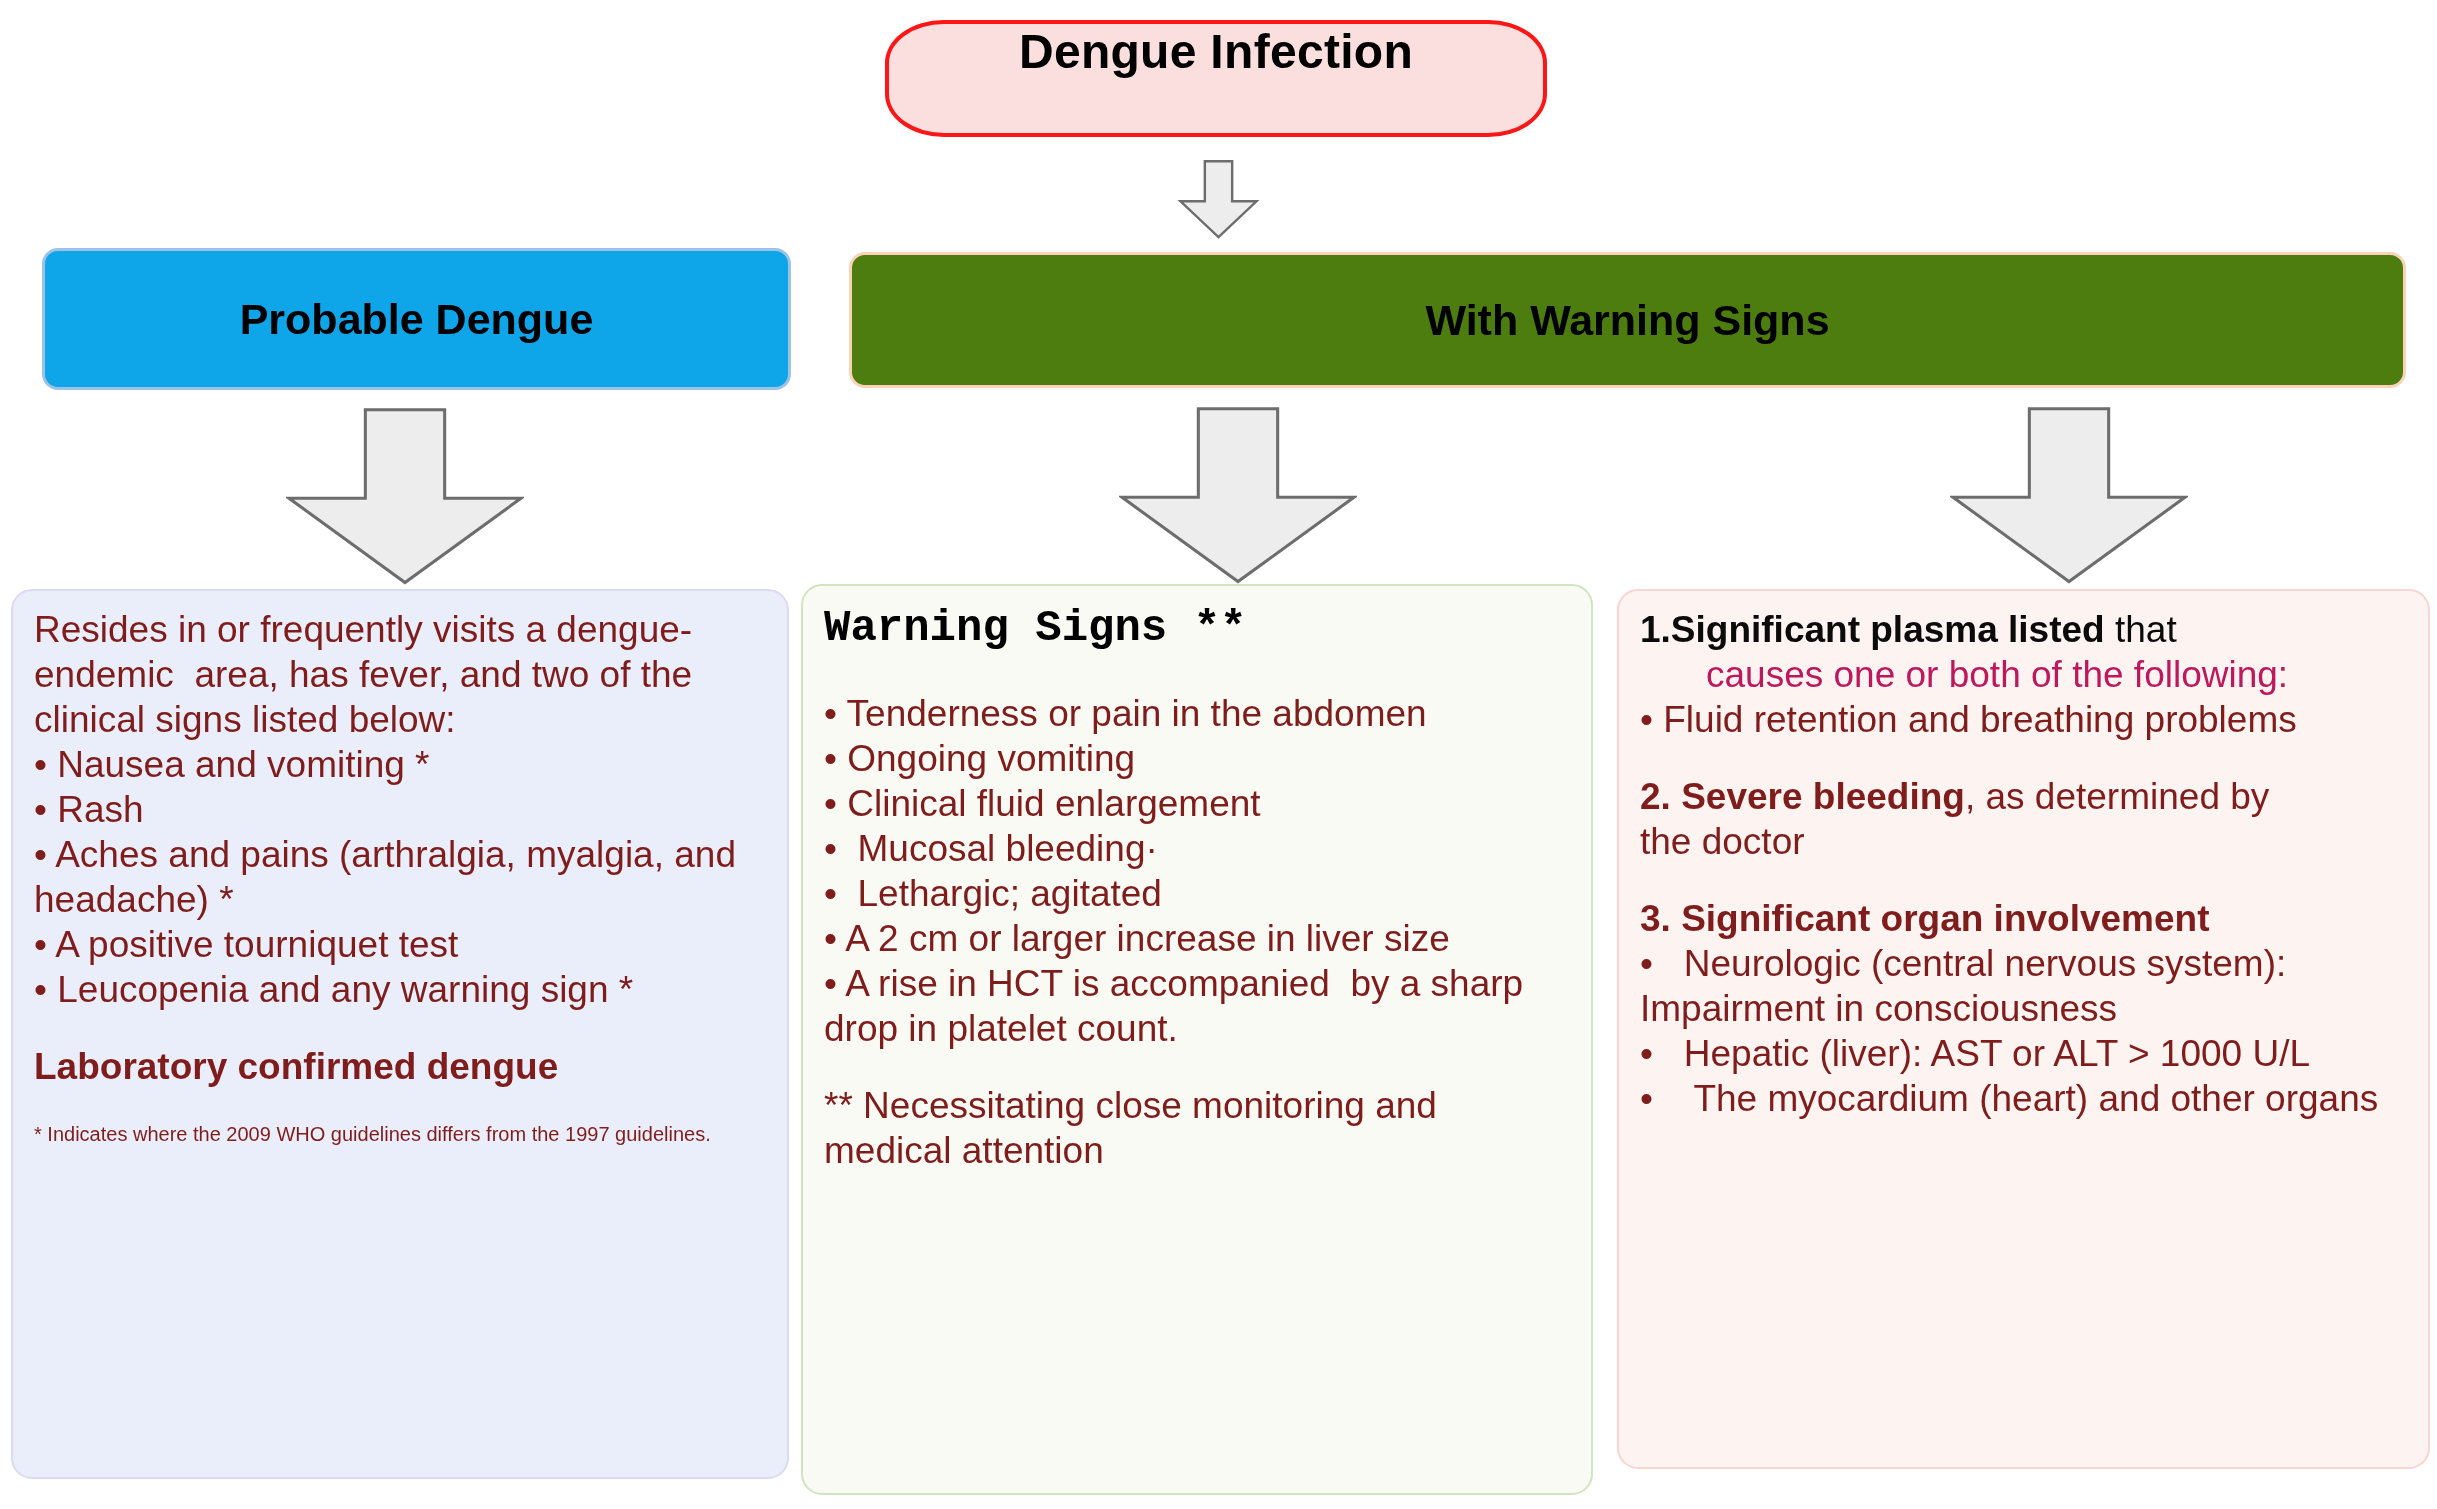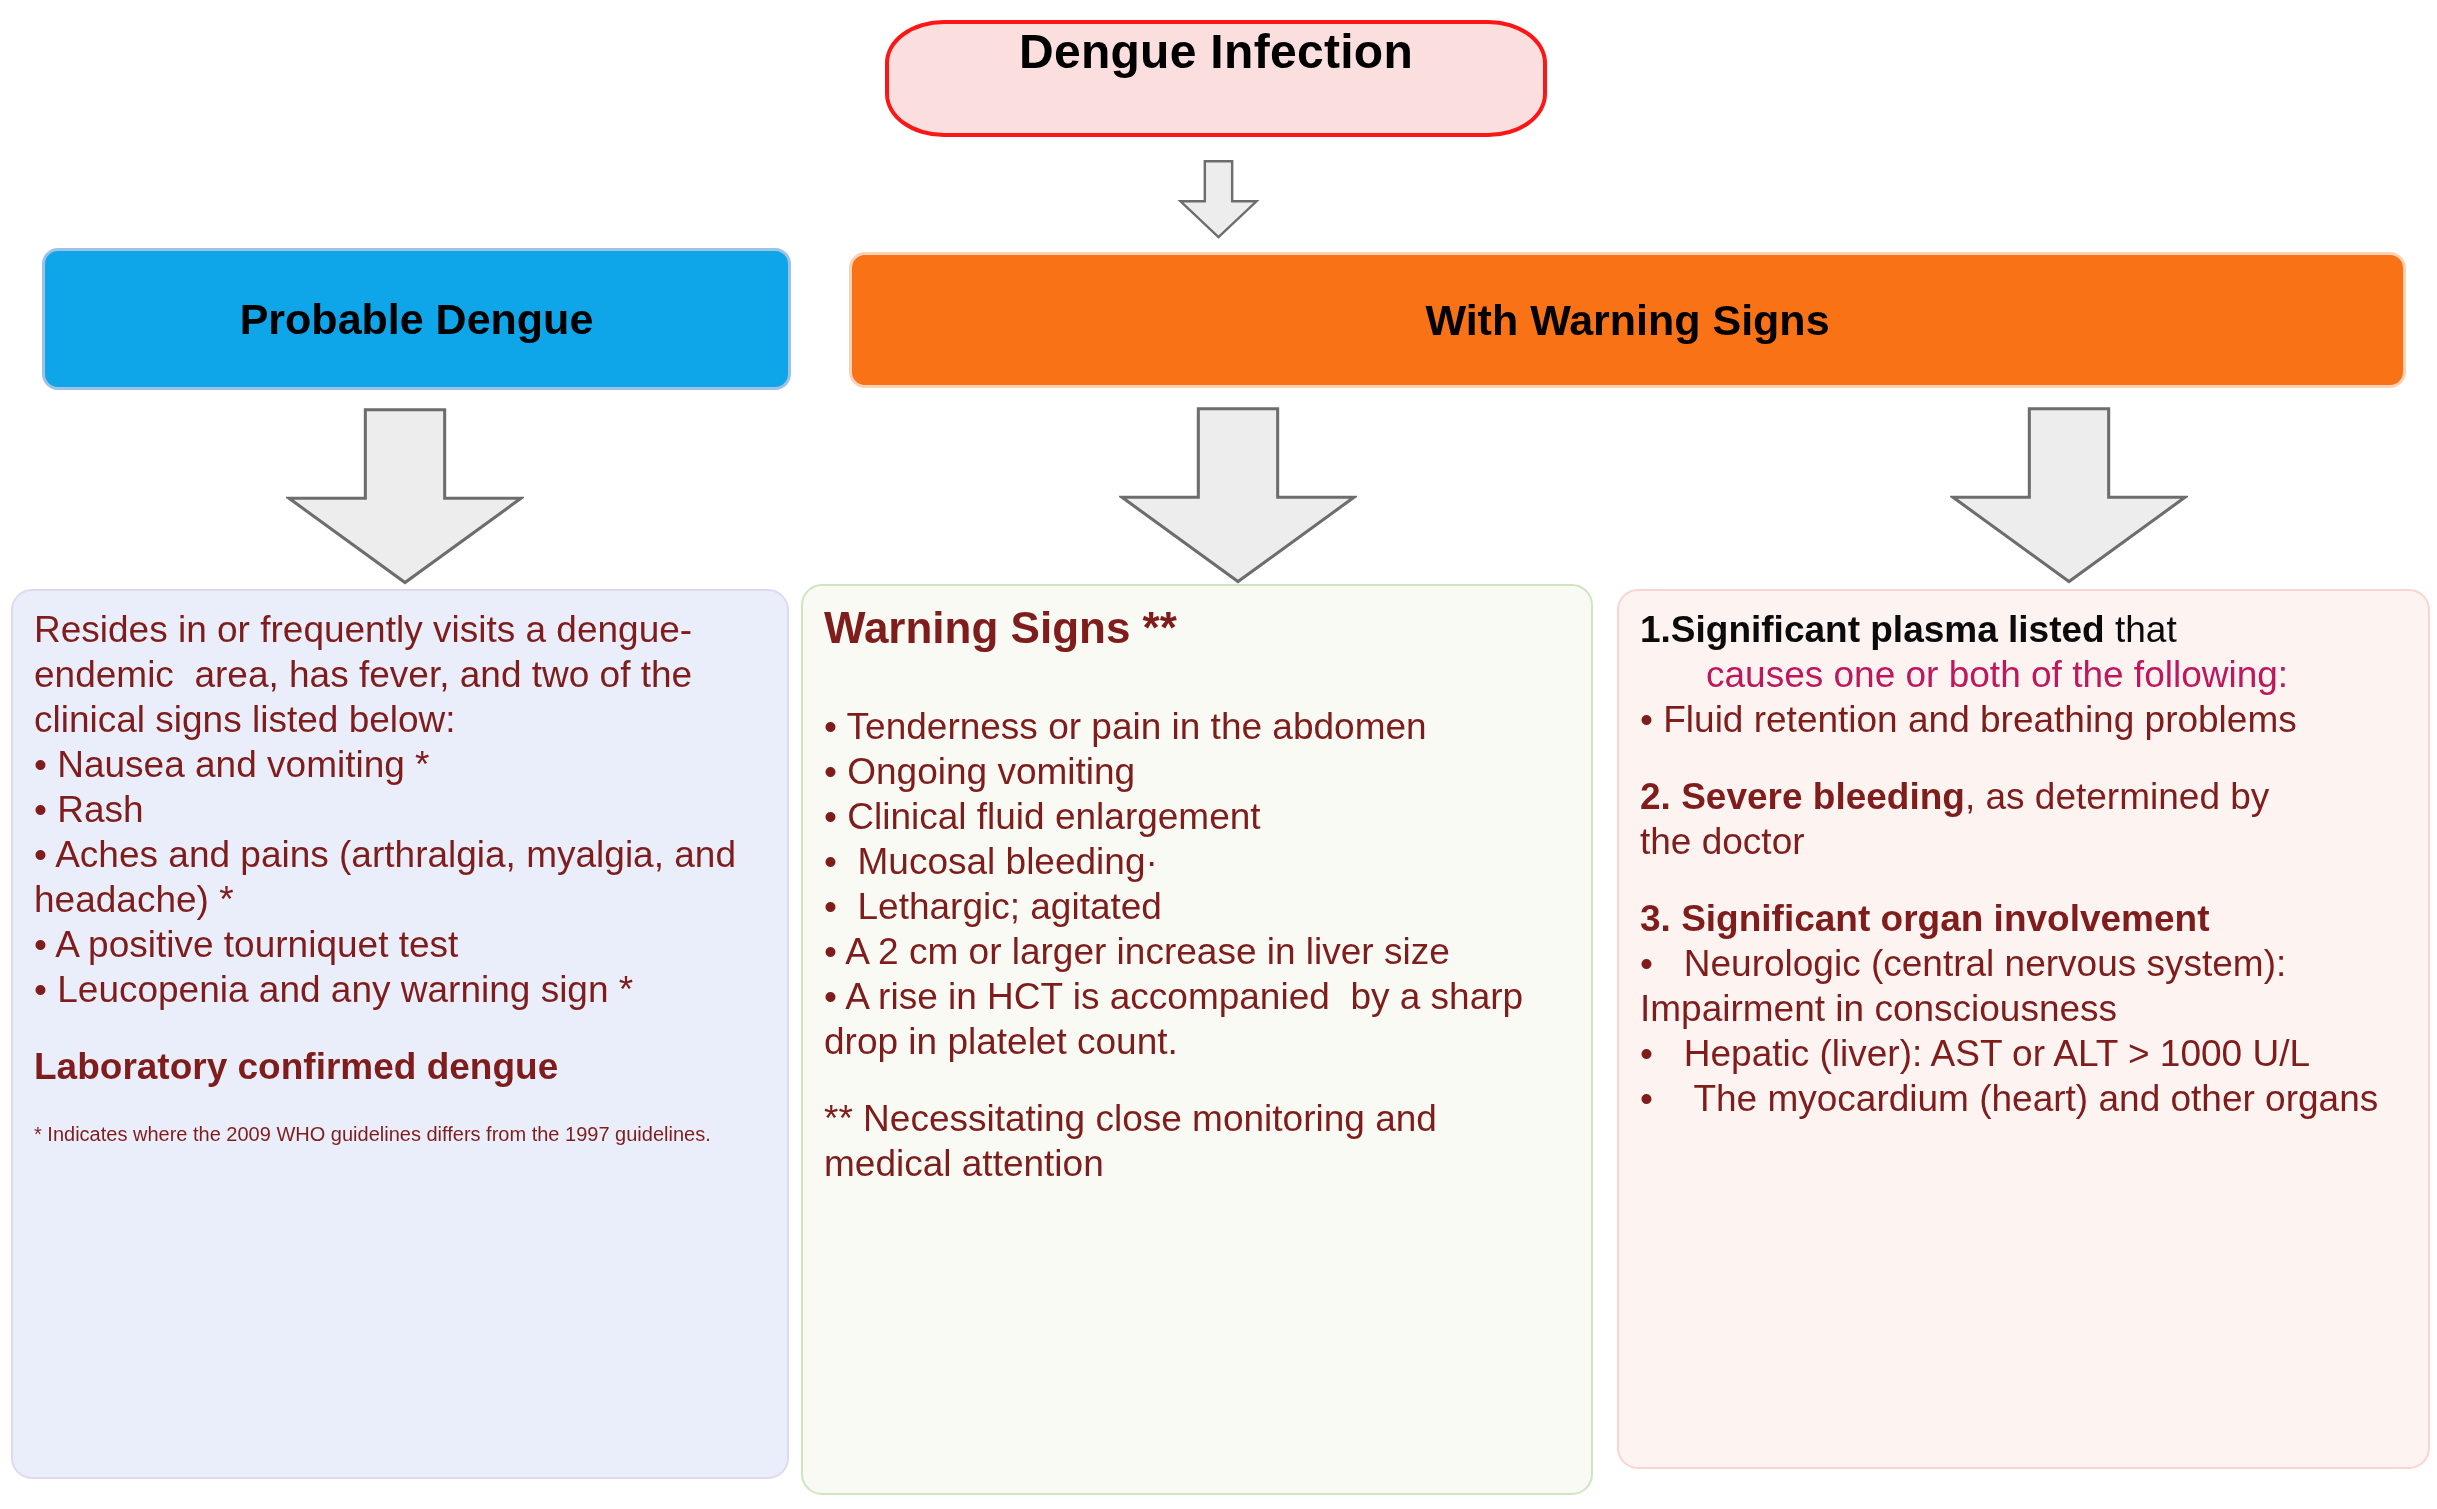--- a/index.html
+++ b/index.html
@@ -53,21 +53,21 @@
     display: flex;
     align-items: center;
     justify-content: center;
   }
   .hdr-right {
     position: absolute;
     left: 849px;
     top: 252px;
     width: 1557px;
     height: 136px;
-    background: #f97316;
+    background: #4d7c0f;
     border: 3.1px solid #fad2b6;
     border-radius: 16px;
     display: flex;
     align-items: center;
     justify-content: center;
   }
   .hdr-left .label, .hdr-right .label {
     font-size: 43px;
     font-weight: bold;
     color: #000000;
@@ -111,22 +111,23 @@
     color: #7f1d1d;
     white-space: pre-wrap;
   }
   .txt.bold { font-weight: bold; }
   .txt.small { font-size: 20px; }
   .spacer { height: 32px; }
 
   .head-mid {
     font-size: 44px;
     font-weight: bold;
-    color: #7f1d1d;
-    margin-bottom: 20px;
+    color: #000000;
+    margin-bottom: 7px;
+    font-family: Liberation Mono, monospace;
   }
 
   
   .num-row { display: flex; font-size: 37px; line-height: 1.215; color: #0b0b0b; }
   .num-marker { font-weight: bold; flex: 0 0 auto; }
   .num-body { flex: 1 1 auto; }
   .indent-line { padding-left: 66px; font-size: 37px; line-height: 1.215; color: #be185d; }
 
   
   .arrow {

